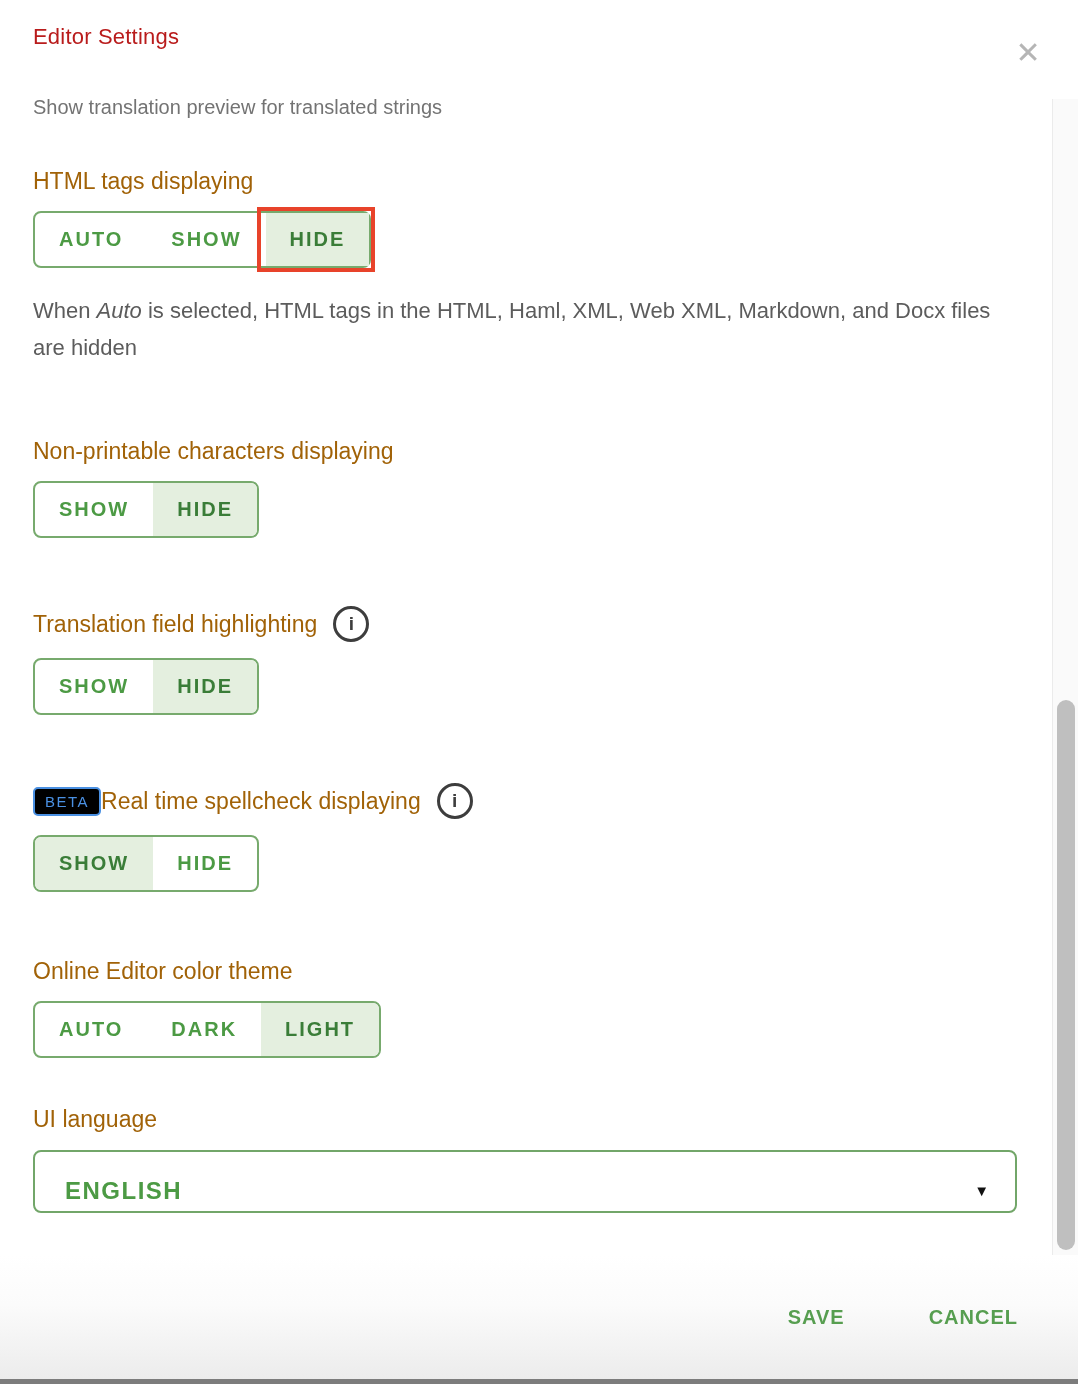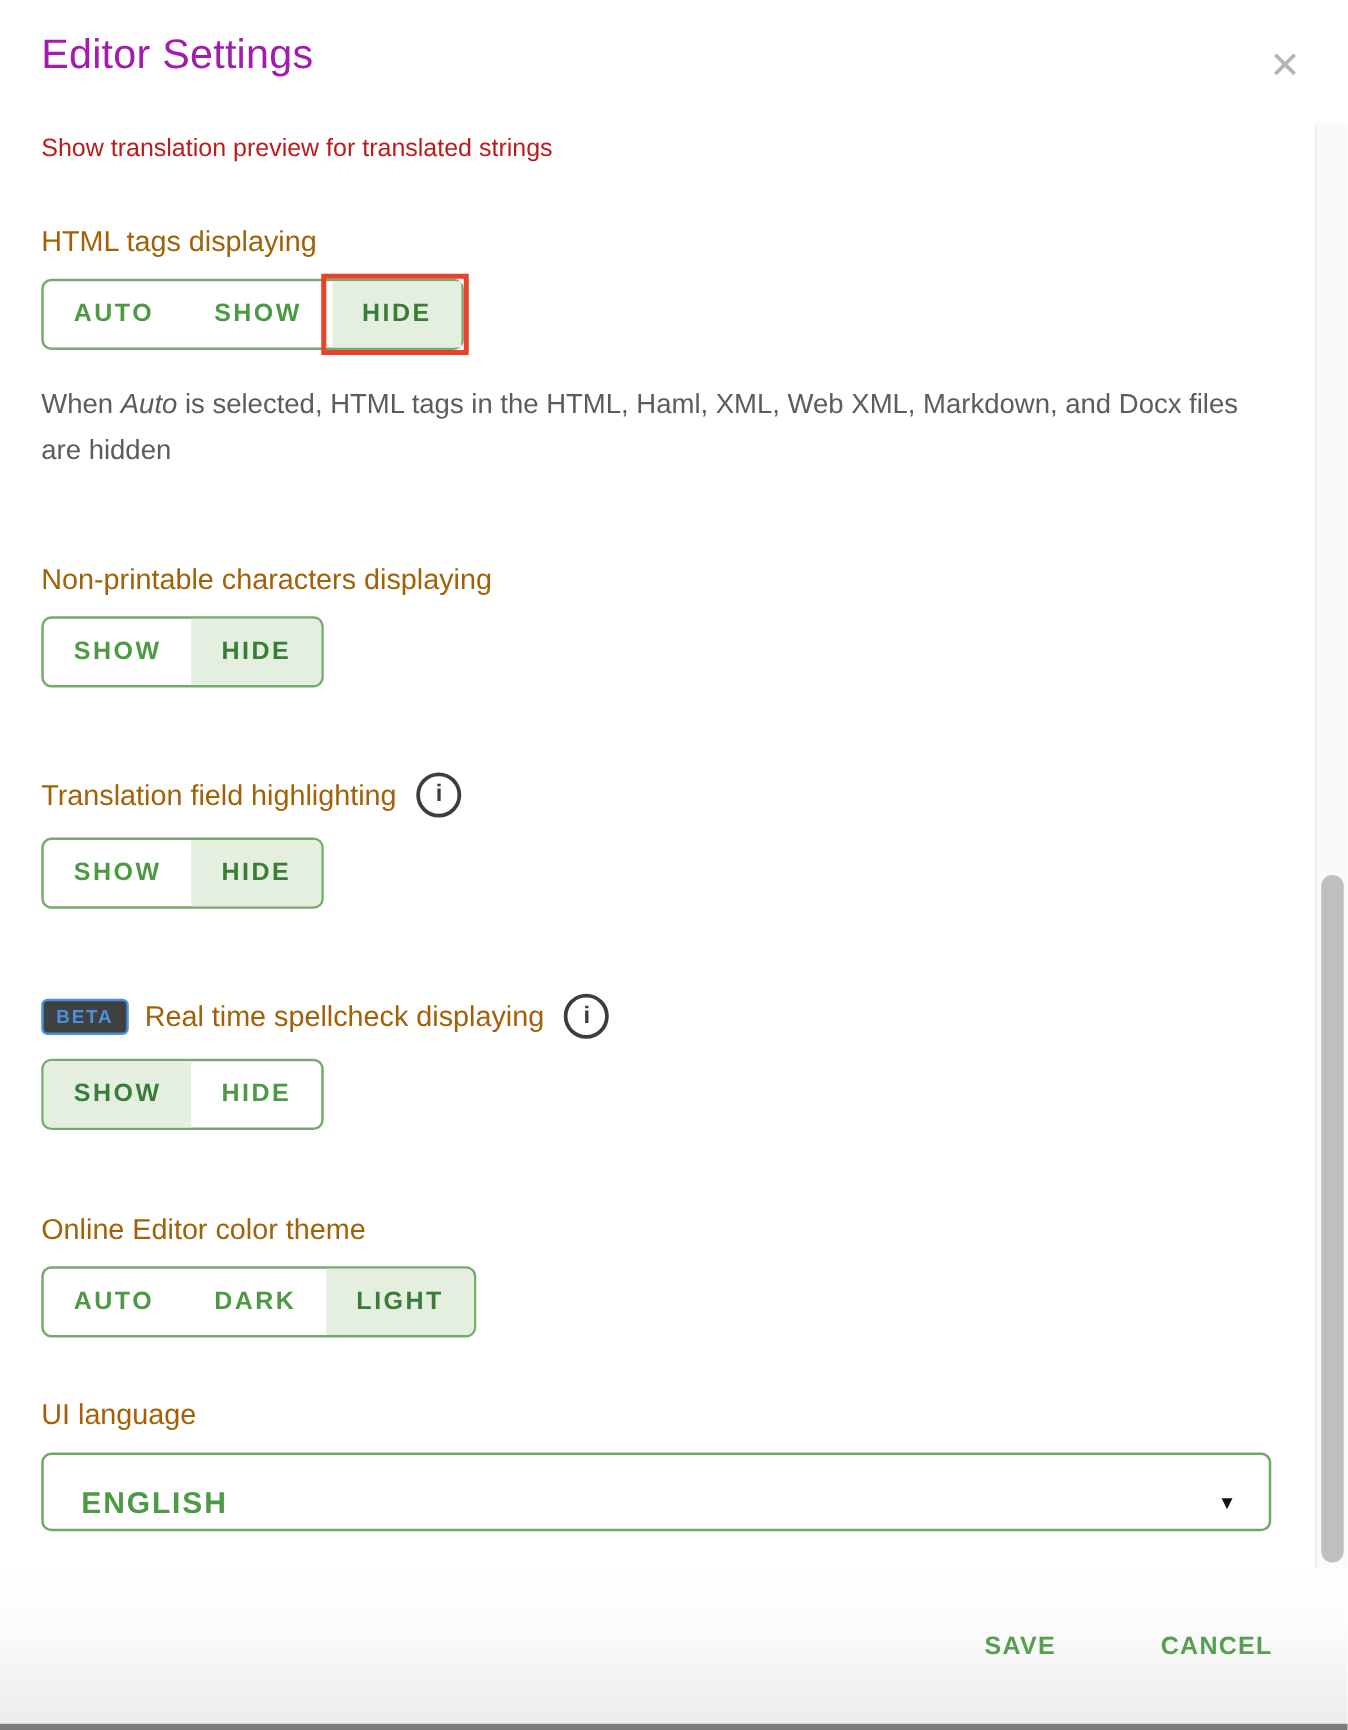--- a/index.html
+++ b/index.html
@@ -9,31 +9,31 @@
     background: #ffffff;
     position: relative;
     overflow: hidden;
     color: #3a3a3a;
   }
   .artifact { position: absolute; top: 0; left: 0; width: 7px; height: 5px; background: #4a7a20; }
 
   .modal { position: absolute; inset: 0; background: #fff; }
 
   .header { padding: 24px 33px 0 33px; }
-  .title { font-size: 33px; font-weight: 400; color: #a21caf; letter-spacing: 0.2px; }
+  .title { font-size: 22px; font-weight: 400; color: #b91c1c; letter-spacing: 0.2px; }
   .close-btn {
     position: absolute; top: 33px; right: 30px; width: 40px; height: 40px;
     background: none; border: none; cursor: pointer;
     display: flex; align-items: center; justify-content: center;
   }
   .close-glyph { font-size: 30px; color: #b5b5b5; line-height: 1; font-family: "Liberation Sans", sans-serif; }
 
   .content { padding: 0 33px; }
 
-  .intro { margin-top: 46px; font-size: 20px; color: #b91c1c; }
+  .intro { margin-top: 46px; font-size: 20px; color: #737373; }
 
   .section-label { font-size: 23px; color: #a16207; font-weight: 400; text-align: center; }
   .label-row { display: flex; align-items: center; }
 
   .sec-html      { margin-top: 49px; }
   .sec-nonprint  { margin-top: 72px; }
   .sec-highlight { margin-top: 68px; }
   .sec-spell     { margin-top: 68px; }
   .sec-theme     { margin-top: 66px; }
   .sec-lang      { margin-top: 48px; }
@@ -62,23 +62,23 @@
   .desc em { font-style: italic; }
 
   .info-icon {
     display: inline-flex; width: 36px; height: 36px; margin-left: 16px; flex: 0 0 auto;
     border: 3px solid #3d3d3d; border-radius: 50%;
     align-items: center; justify-content: center;
     font-size: 19px; font-weight: 700; color: #3d3d3d; cursor: pointer; background: #fff;
   }
 
   .beta-badge {
-    display: inline-flex; align-items: center; margin-right: 13px;
-    border: 2px solid #4a90e2; border-radius: 5px; color: #4a90e2; background: #404040;
-    font-size: 15px; letter-spacing: 1.5px; padding: 4px 10px; font-weight: 700;
+    display: inline-flex; align-items: center; 
+    border: 2px solid #4a90e2; border-radius: 5px; color: #4a90e2; background: #000000;
+    font-size: 15px; letter-spacing: 1.5px; padding: 4px 10px; font-weight: 400;
   }
 
   .dropdown {
     margin-top: 17px; width: 984px; height: 63px;
     border: 2px solid #72a669; border-radius: 8px; background: #fff;
     display: flex; align-items: center; justify-content: space-between;
     padding: 18px 26px 0 30px; cursor: pointer; gap: 18px;
   }
   .dropdown-value { font-size: 24px; font-weight: 700; letter-spacing: 1.5px; color: #4c9a44; }
   .caret { font-size: 15px; color: #111111; }

